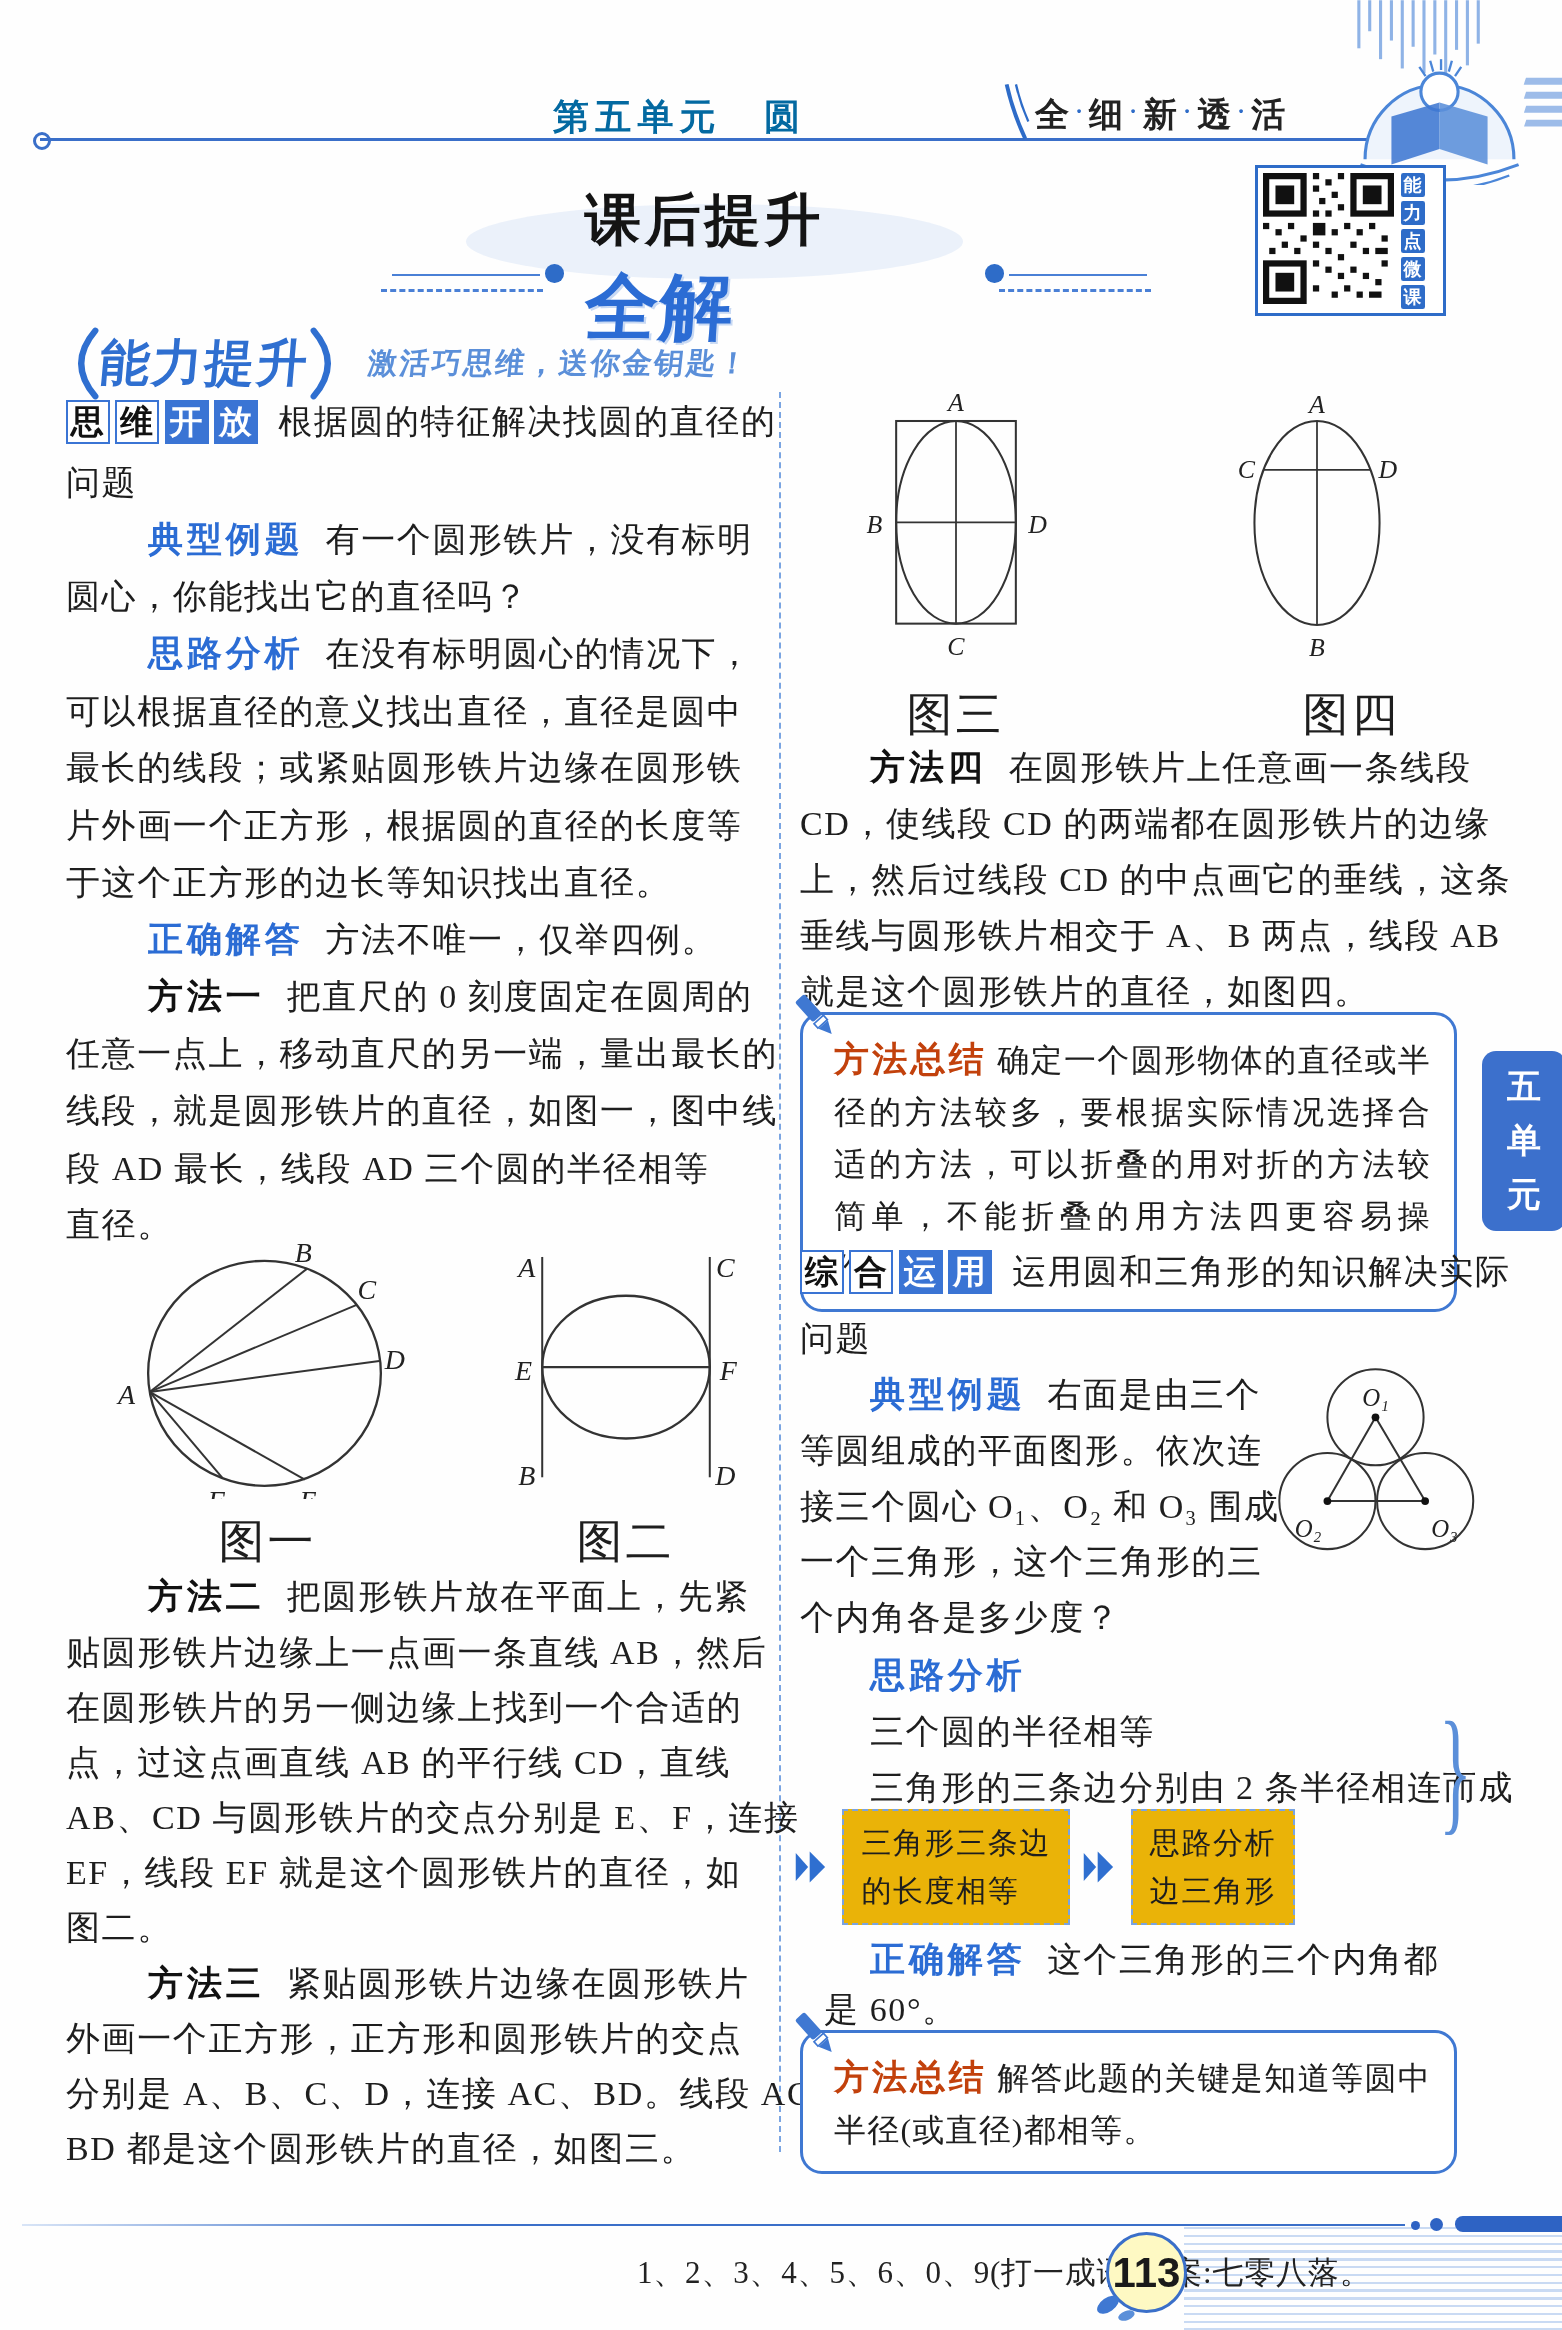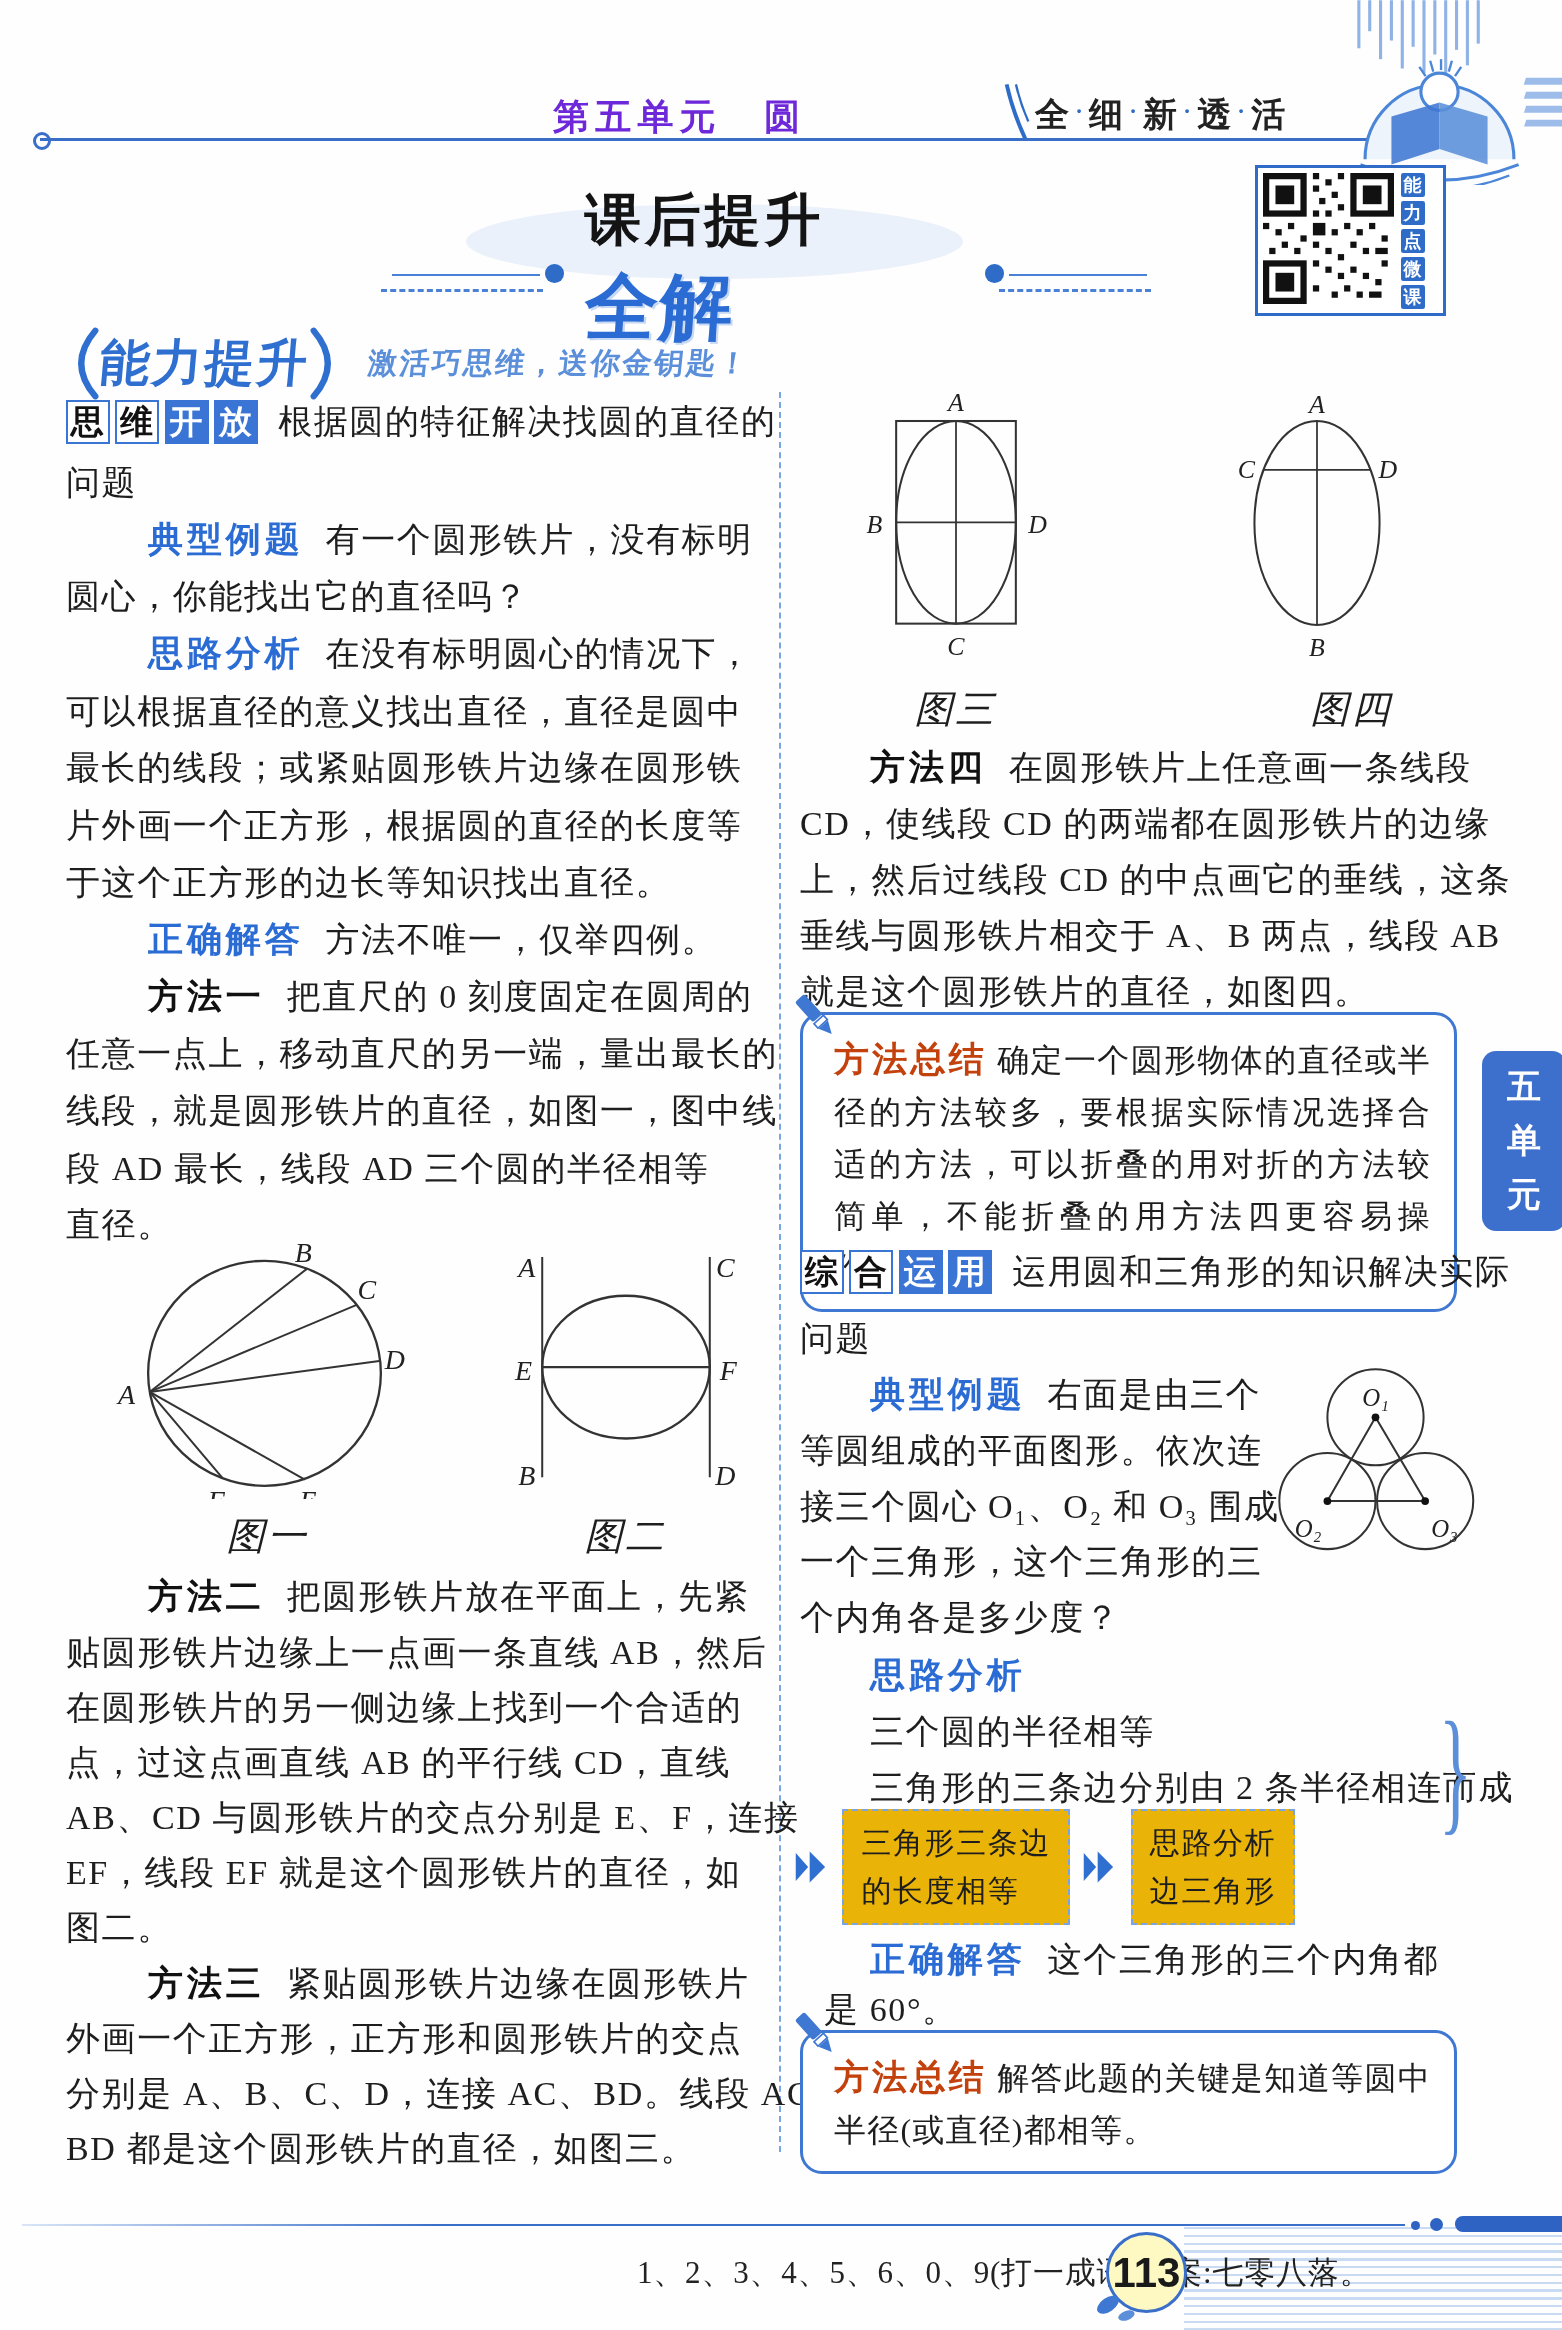--- a/index.html
+++ b/index.html
@@ -1,20 +1,20 @@
 <!DOCTYPE html>
 <html style="font-size:12.4px"><head>
 <meta charset="utf-8">
 <style>
   html,body{margin:0;padding:0;background:#e8e8e8;}
   #page{position:relative;width:1563px;height:2330px;background:#fefefe;overflow:hidden;
         font-family:"Liberation Serif","DejaVu Serif",serif;color:#1e1e1e;}
   .abs{position:absolute;}
   
-  #unit-title{left:553px;top:93px;font:bold 36px "Liberation Sans",sans-serif;letter-spacing:6.2px;color:#6d28d9;}
+  #unit-title{left:553px;top:93px;font:bold 36px "Liberation Sans",sans-serif;letter-spacing:6.2px;color:#0369a1;}
   #header-rule{left:40px;top:138px;width:1416px;height:3.1px;background:#3a6fc9;}
   #header-rule-dot{left:33px;top:132px;width:12.4px;height:12.4px;border:3.1px solid #3a6fc9;border-radius:50%;background:#fff;}
   #slogan{left:1035px;top:92px;display:flex;align-items:center;gap:6.2px;font:bold 34px "Liberation Serif",serif;color:#222;}
   #slogan .dot{color:#2e6cc8;font-size:23px;transform:translateY(-3.1px);}
   
   .deco-line{height:2.3px;background:#4a80d6;}
   .deco-dash{height:0;border-top:3.1px dashed #4a80d6;}
   .deco-dot{width:18.6px;height:18.6px;border-radius:50%;background:#2e6cc8;}
   #main-title{left:577px;top:183px;display:flex;align-items:baseline;white-space:nowrap;flex-direction:column;}
   #main-title .t-black{font:bold 56px "Liberation Sans",sans-serif;color:#141414;letter-spacing:3.9px;}
@@ -37,21 +37,21 @@
   .line{position:absolute;white-space:nowrap;font-size:34px;line-height:48px;letter-spacing:1.6px;color:#1e1e1e;}
   .rowflex{position:absolute;display:flex;align-items:center;white-space:nowrap;
            font-size:34px;letter-spacing:1.6px;color:#1e1e1e;}
   .bl{font:bold 35px "Liberation Sans",sans-serif;color:#2b6cd4;letter-spacing:3.9px;margin-right:22px;}
   .bk{font:bold 35px "Liberation Sans",sans-serif;color:#111;letter-spacing:3.9px;margin-right:22px;}
   .badge{display:inline-flex;gap:5.4px;margin-right:20px;}
   .badge .b{width:44px;height:44px;box-sizing:border-box;display:flex;align-items:center;justify-content:center;
             font:bold 33px "Liberation Sans",sans-serif;}
   .badge .w{background:#fff;color:#111;border:2.3px solid #3a74d4;}
   .badge .f{background:#3a74d4;color:#fff;}
-  .caption{position:absolute;width:155px;text-align:center;font-size:38px;letter-spacing:3.1px;font-style:italic;}
+  .caption{position:absolute;width:155px;text-align:center;font-size:46px;letter-spacing:3.1px;}
   
   .sumbox{position:absolute;width:657px;box-sizing:border-box;border:3.1px solid #3f78d2;border-radius:22px;
           background:#fff;padding:18.6px 23px 15.5px 31px;font-size:32px;line-height:52px;letter-spacing:1.2px;
           text-align:justify;color:#1e1e1e;}
   .sumbox .slabel{font:bold 35px "Liberation Sans",sans-serif;color:#c2410c;letter-spacing:3.1px;margin-right:10px;}
   .pencil{position:absolute;left:-15.5px;top:-26.4px;}
   
   #flow{left:794px;top:1809px;display:flex;align-items:center;gap:12.4px;}
   .dashbox{border:2.3px dashed #79a3e2;background:#eab308;padding:7.8px 17px;font-size:30px;line-height:48px;
            letter-spacing:1.6px;white-space:nowrap;}

